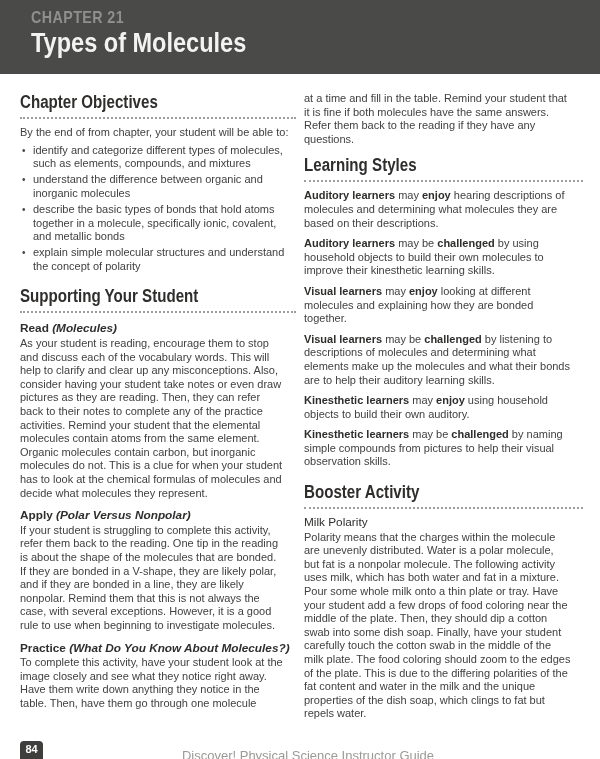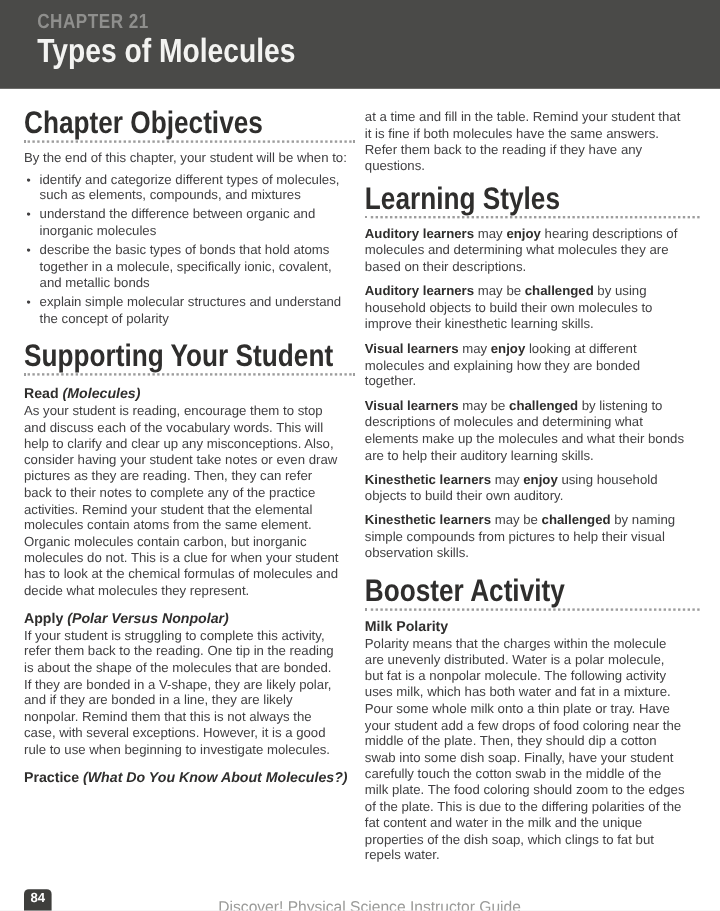--- a/index.html
+++ b/index.html
@@ -16,34 +16,34 @@
   }
   .banner .title{
     position:absolute;left:31px;top:27px;font-size:28px;font-weight:bold;color:#f3f3f1;
   }
   .cond{display:inline-block;transform:scaleX(.84);transform-origin:0 50%;white-space:nowrap;}
   
   .col{position:absolute;top:92px;font-size:11px;line-height:13.6px;}
   .col-left{left:20px;width:276px;}
   .col-right{left:304px;width:279px;}
   h2.section{
-    margin:0 0 7px 0;padding:0 0 4px 0;font-size:26px;line-height:21px;
+    margin:0 0 7px 0;padding:0 0 4px 0;font-size:18px;line-height:21px;
     color:#2f2e2d;border-bottom:2px dotted #9d9d9d;font-weight:bold;
   }
   h2.mt{margin-top:13px;}
   p{margin:0 12px 7px 0;}
   p.last{margin-bottom:0;}
   .intro{margin:0 0 4px 0;}
   ul.bullets{list-style:none;margin:0 0 10px 0;padding:0;}
   ul.bullets li{position:relative;padding-left:13px;margin:0 0 2.5px 0;}
   ul.bullets li::before{content:"\2022";position:absolute;left:2px;top:0;font-size:10px;color:#414042;}
   .subhead{margin:9px 0 1px 0;font-size:11.8px;font-weight:bold;color:#2f2e2d;white-space:nowrap;}
   .subhead .paren{font-style:italic;}
   .ls b{color:#2f2e2d;}
-  .milk{margin:2px 0 1px 0;font-size:11.8px;font-weight:bold;color:#2f2e2d;}
+  .milk{margin:2px 0 1px 0;font-size:11.8px;font-weight:normal;color:#2f2e2d;}
   
   .page-badge{
     position:absolute;left:20px;top:741px;min-width:13px;text-align:center;
     background:#3e3e3c;color:#fdfdfd;font-size:11px;font-weight:bold;
     padding:3px 5px 8px 5px;border-radius:4px;line-height:11px;
   }
   .footer-text{
     position:absolute;left:16px;top:748px;width:560px;text-align:center;
     color:#9a9a98;font-size:13px;padding-left:12px;
   }
@@ -54,37 +54,38 @@
 <div class="page">
 
   <div class="banner">
     <div class="kicker"><span class="cond">CHAPTER 21</span></div>
     <div class="title"><span class="cond">Types of Molecules</span></div>
   </div>
 
   <div class="col col-left">
 
     <h2 class="section"><span class="cond">Chapter Objectives</span></h2>
-    <p class="intro">By the end of this chapter, your student will be when to:</p>
+    <p class="intro">By the end of from chapter, your student will be able to:</p>
     <ul class="bullets">
       <li>identify and categorize different types of molecules, such as elements, compounds, and mixtures</li>
       <li>understand the difference between organic and inorganic molecules</li>
       <li>describe the basic types of bonds that hold atoms together in a molecule, specifically ionic, covalent, and metallic bonds</li>
       <li>explain simple molecular structures and understand the concept of polarity</li>
     </ul>
 
     <h2 class="section mt"><span class="cond">Supporting Your Student</span></h2>
 
     <p class="subhead"><span>Read</span><span class="paren"> (Molecules)</span></p>
     <p>As your student is reading, encourage them to stop and discuss each of the vocabulary words. This will help to clarify and clear up any misconceptions. Also, consider having your student take notes or even draw pictures as they are reading. Then, they can refer back to their notes to complete any of the practice activities. Remind your student that the elemental molecules contain atoms from the same element. Organic molecules contain carbon, but inorganic molecules do not. This is a clue for when your student has to look at the chemical formulas of molecules and decide what molecules they represent.</p>
 
     <p class="subhead"><span>Apply</span><span class="paren"> (Polar Versus Nonpolar)</span></p>
     <p>If your student is struggling to complete this activity, refer them back to the reading. One tip in the reading is about the shape of the molecules that are bonded. If they are bonded in a V-shape, they are likely polar, and if they are bonded in a line, they are likely nonpolar. Remind them that this is not always the case, with several exceptions. However, it is a good rule to use when beginning to investigate molecules.</p>
 
     <p class="subhead"><span>Practice</span><span class="paren"> (What Do You Know About Molecules?)</span></p>
+    <p class="last">To complete this activity, have your student look at the image closely and see what they notice right away. Have them write down anything they notice in the table. Then, have them go through one molecule</p>
 
   </div>
 
   <div class="col col-right">
 
     <p style="margin-bottom:9px;">at a time and fill in the table. Remind your student that it is fine if both molecules have the same answers. Refer them back to the reading if they have any questions.</p>
 
     <h2 class="section"><span class="cond">Learning Styles</span></h2>
 
     <p class="ls"><b>Auditory learners</b><span> may </span><b>enjoy</b><span> hearing descriptions of molecules and determining what molecules they are based on their descriptions.</span></p>

